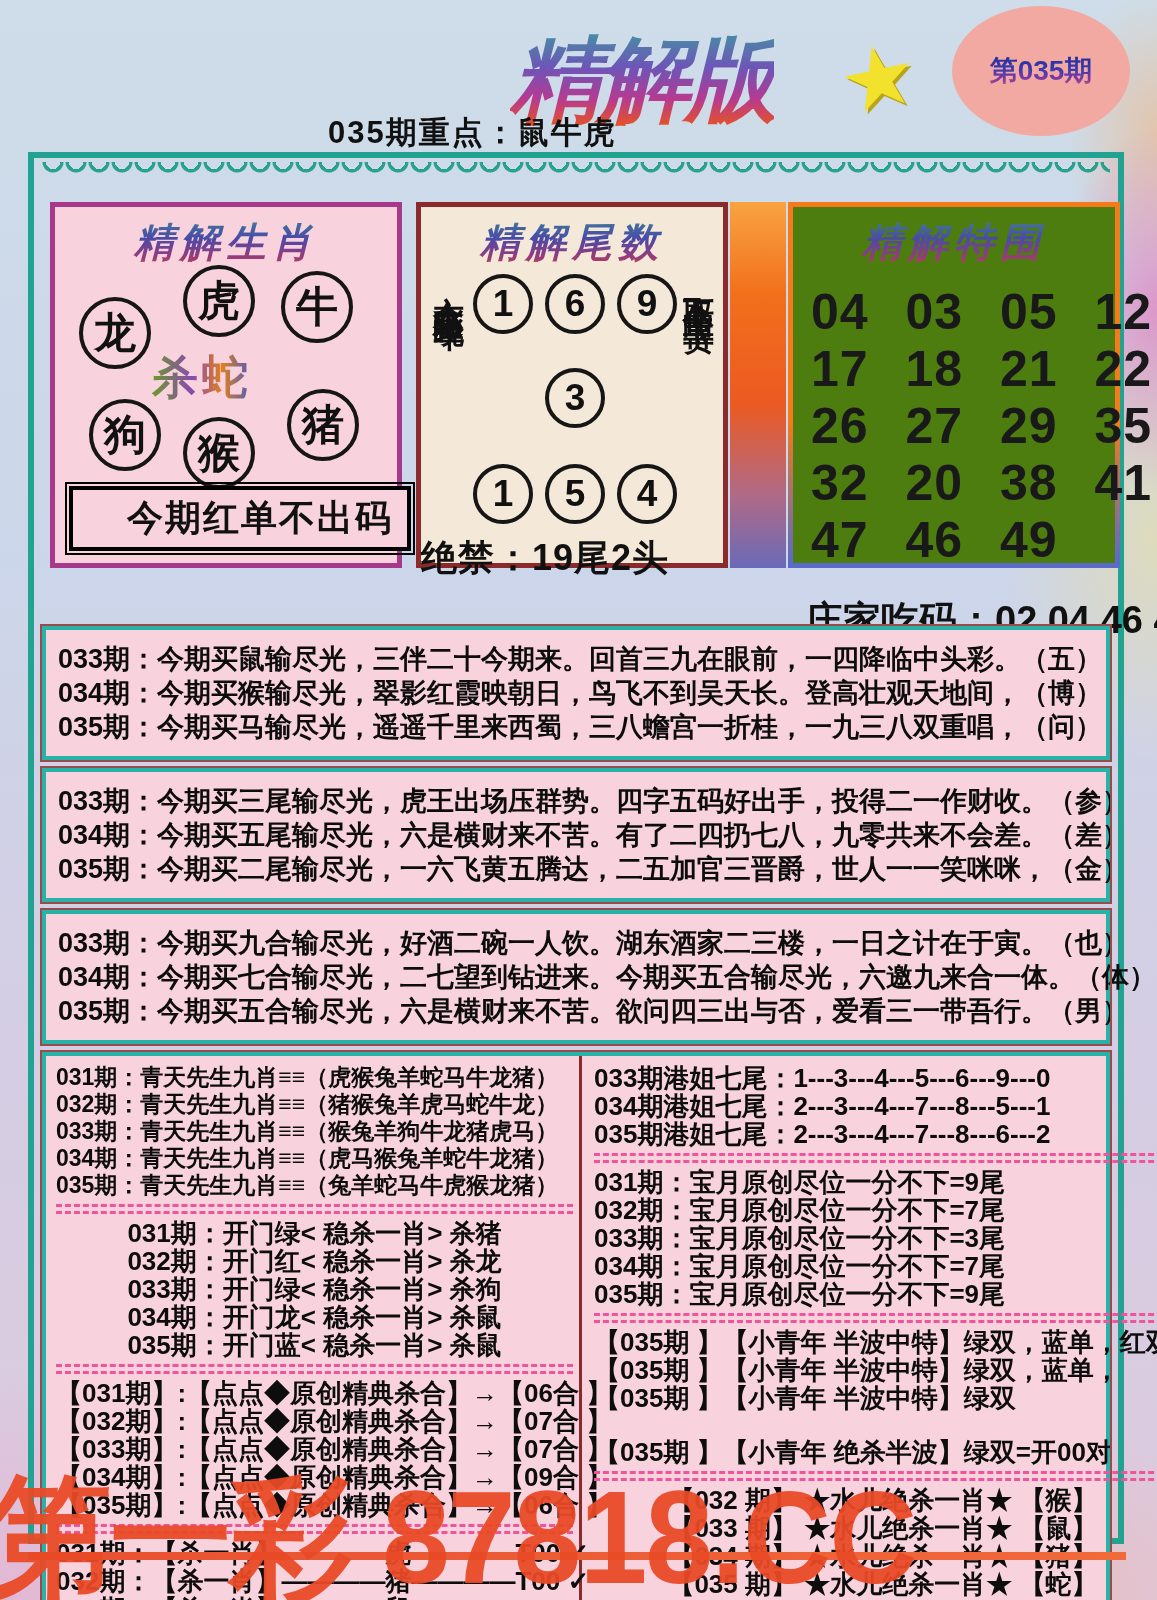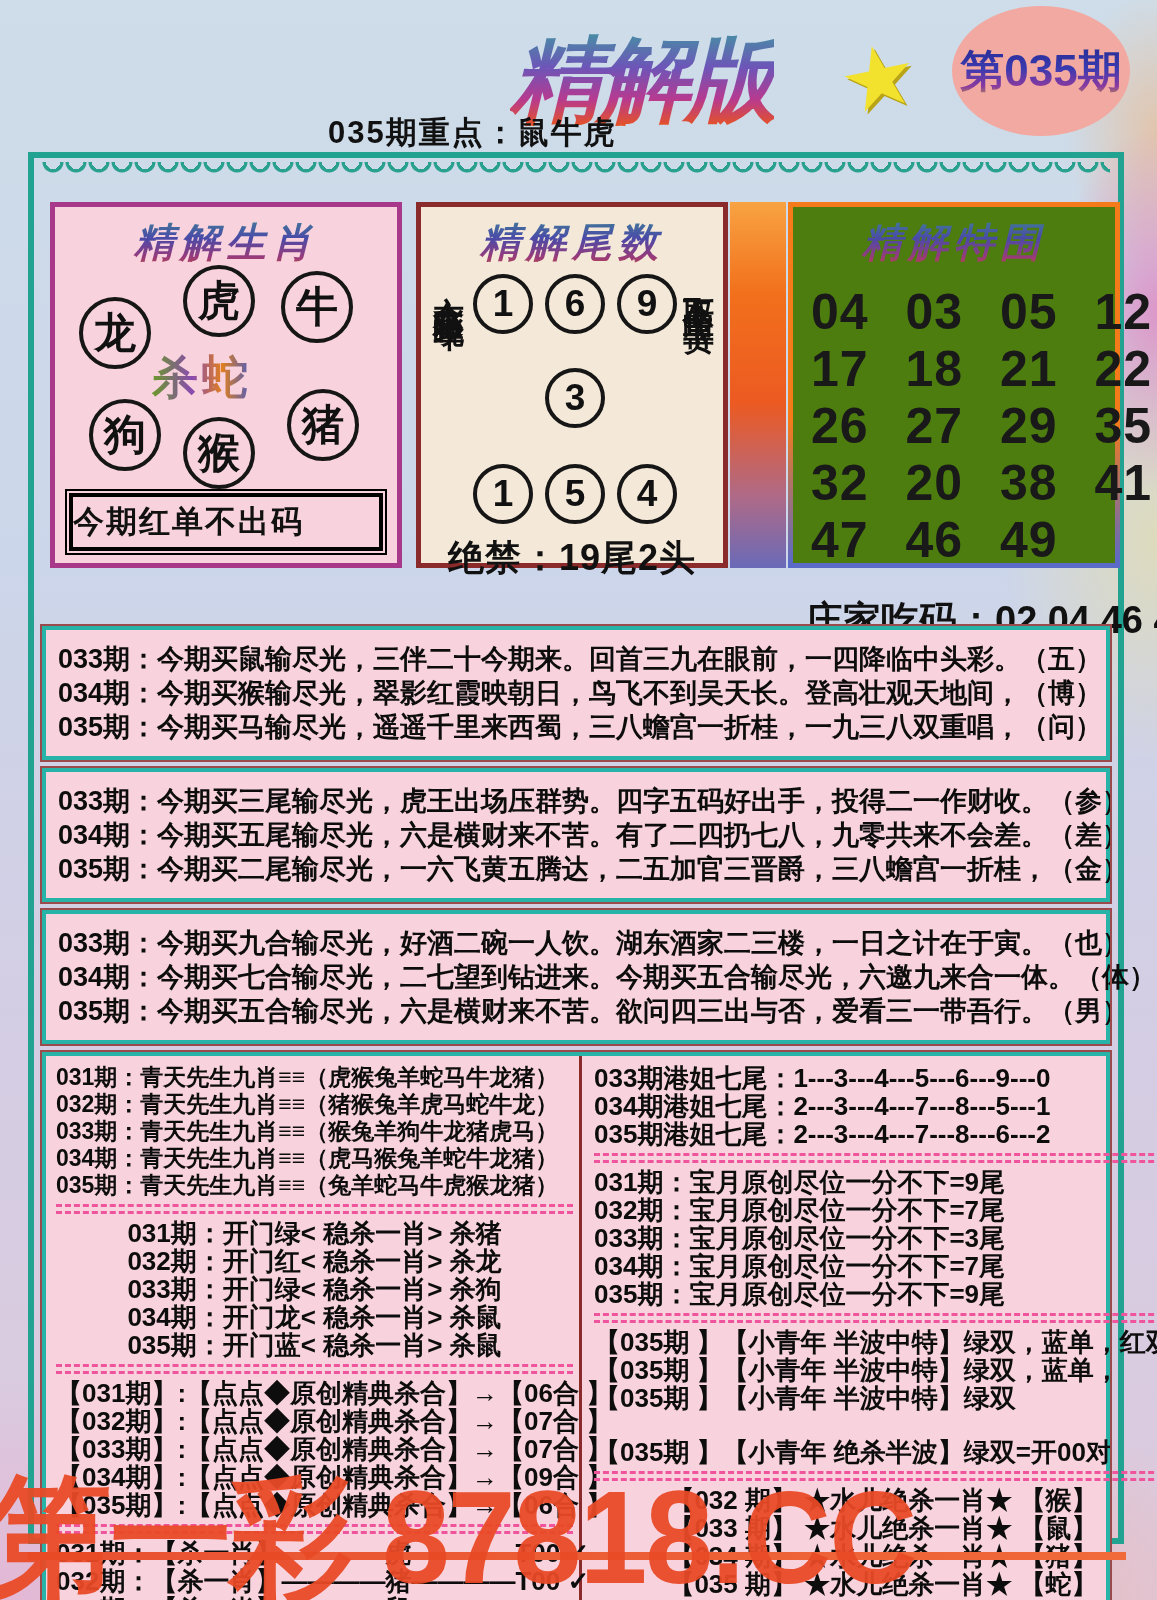--- a/index.html
+++ b/index.html
@@ -21,21 +21,21 @@
     background:linear-gradient(180deg,#35a89b 0%,#6d55b8 40%,#b63a90 65%,#e3512c 85%,#f0a02c 100%);
     -webkit-background-clip:text;background-clip:text;color:transparent;
     letter-spacing:-4px;transform:scaleY(1.02);
   }
   .star{left:840px;top:28px;font-size:86px;color:#f2e22e;text-shadow:2px 3px 0 #b8a416;transform:rotate(-12deg);}
   .issue-badge{
     left:952px;top:6px;width:178px;height:130px;border-radius:50%;
     background:#f2a9a2;display:flex;align-items:center;justify-content:center;
   }
   .issue-badge span{
-    font-size:44px;font-weight:800;
+    font-size:28px;font-weight:800;
     background:linear-gradient(180deg,#232a8f 0%,#3a3ab0 45%,#8a3aa0 75%,#c0b030 100%);
     -webkit-background-clip:text;background-clip:text;color:transparent;white-space:nowrap;
   }
   .highlight{left:328px;top:112px;font-size:31px;font-weight:600;color:#111;letter-spacing:2px;}
   
   .sheet{
     left:28px;top:152px;width:1096px;height:1392px;box-sizing:border-box;
     border:6px solid #22a291;background:transparent;padding:4px 6px;
   }
   .wavy{height:16px;margin:0 2px;
@@ -50,33 +50,33 @@
     -webkit-background-clip:text;background-clip:text;color:transparent;padding-top:8px;
   }
   .zodiac-box{left:10px;top:0;width:352px;height:366px;box-sizing:border-box;
     border:5px solid #a8388a;background:#f8d3de;}
   .zcircle{position:absolute;width:72px;height:72px;border:4px solid #161616;border-radius:50%;
     box-sizing:border-box;display:flex;align-items:center;justify-content:center;
     font-size:42px;font-weight:700;color:#111;}
   .kill-label{position:absolute;font-size:46px;font-weight:800;letter-spacing:4px;
     background:linear-gradient(90deg,#6a9a2a 0%,#8a4ab0 40%,#e08020 70%,#4a5ac0 100%);
     -webkit-background-clip:text;background-clip:text;color:transparent;}
-  .zodiac-footer{position:absolute;left:14px;bottom:12px;width:306px;padding:4px 0;
+  .zodiac-footer{position:absolute;left:14px;bottom:12px;width:306px;padding:4px 14px;
     border:4px solid #000;outline:2px solid #000;outline-offset:2px;background:#f8d3de;
-    text-align:left;font-size:31px;font-weight:700;color:#111;letter-spacing:2px;}
+    text-align:right;font-size:36px;font-weight:700;color:#111;letter-spacing:2px;}
   .tail-box{left:376px;top:0;width:312px;height:366px;box-sizing:border-box;
     border:5px solid #8a2a2a;background:#f4e9d9;}
   .tail-body{position:relative;height:256px;margin-top:2px;}
   .vtext{position:absolute;top:0;height:100%;writing-mode:vertical-rl;text-orientation:upright;
     font-size:31px;font-weight:700;color:#111;letter-spacing:4px;}
   .vtext.left{left:6px;} .vtext.right{right:4px;}
   .tcircle{position:absolute;width:60px;height:60px;border:4px solid #161616;border-radius:50%;
     box-sizing:border-box;display:flex;align-items:center;justify-content:center;
     font-size:37px;font-weight:700;color:#111;}
-  .tail-footer{text-align:center;font-size:36px;font-weight:700;color:#111;margin-top:6px;letter-spacing:1px;}
+  .tail-footer{font-size:36px;font-weight:700;color:#111;margin-top:6px;letter-spacing:1px;}
   .orange-strip{left:690px;top:0;width:56px;height:366px;
     background:linear-gradient(180deg,#f8a342 0%,#f2701c 25%,#ec5a22 55%,#b06a86 80%,#6a6ab8 100%);}
   .special-box{left:748px;top:0;width:332px;height:366px;box-sizing:border-box;
     border:5px solid;border-image:linear-gradient(180deg,#f57a1a 0%,#f57a1a 60%,#5a6ac8 100%) 1;
     background:#4d7c0f;}
   .num-row{font-size:50px;font-weight:600;color:#191919;padding-left:18px;line-height:57px;
     letter-spacing:1px;word-spacing:22px;white-space:nowrap;}
   .special-footer{font-size:38px;font-weight:600;color:#111;padding-left:12px;margin-top:26px;white-space:nowrap;}
   
   .verse-box{position:relative;margin:8px 2px 0;box-sizing:border-box;
@@ -159,21 +159,21 @@
   </div>
 
   <div class="verse-box">
     <div class="verse-line">033期：今期买鼠输尽光，三伴二十今期来。回首三九在眼前，一四降临中头彩。（五）</div>
     <div class="verse-line">034期：今期买猴输尽光，翠影红霞映朝日，鸟飞不到吴天长。登高壮观天地间，（博）</div>
     <div class="verse-line">035期：今期买马输尽光，遥遥千里来西蜀，三八蟾宫一折桂，一九三八双重唱，（问）</div>
   </div>
   <div class="verse-box">
     <div class="verse-line">033期：今期买三尾输尽光，虎王出场压群势。四字五码好出手，投得二一作财收。（参）</div>
     <div class="verse-line">034期：今期买五尾输尽光，六是横财来不苦。有了二四扔七八，九零共来不会差。（差）</div>
-    <div class="verse-line">035期：今期买二尾输尽光，一六飞黄五腾达，二五加官三晋爵，三八蟾宫一折桂，（金）</div>
+    <div class="verse-line">035期：今期买二尾输尽光，一六飞黄五腾达，二五加官三晋爵，世人一一笑咪咪，（金）</div>
   </div>
   <div class="verse-box">
     <div class="verse-line">033期：今期买九合输尽光，好酒二碗一人饮。湖东酒家二三楼，一日之计在于寅。（也）</div>
     <div class="verse-line">034期：今期买七合输尽光，二七望到钻进来。今期买五合输尽光，六邀九来合一体。（体）</div>
     <div class="verse-line">035期：今期买五合输尽光，六是横财来不苦。欲问四三出与否，爱看三一带吾行。（男）</div>
   </div>
 
   <div class="bottom-box">
     <div class="col-left">
       <div class="row-line">031期：青天先生九肖≡≡（虎猴兔羊蛇马牛龙猪）</div>

